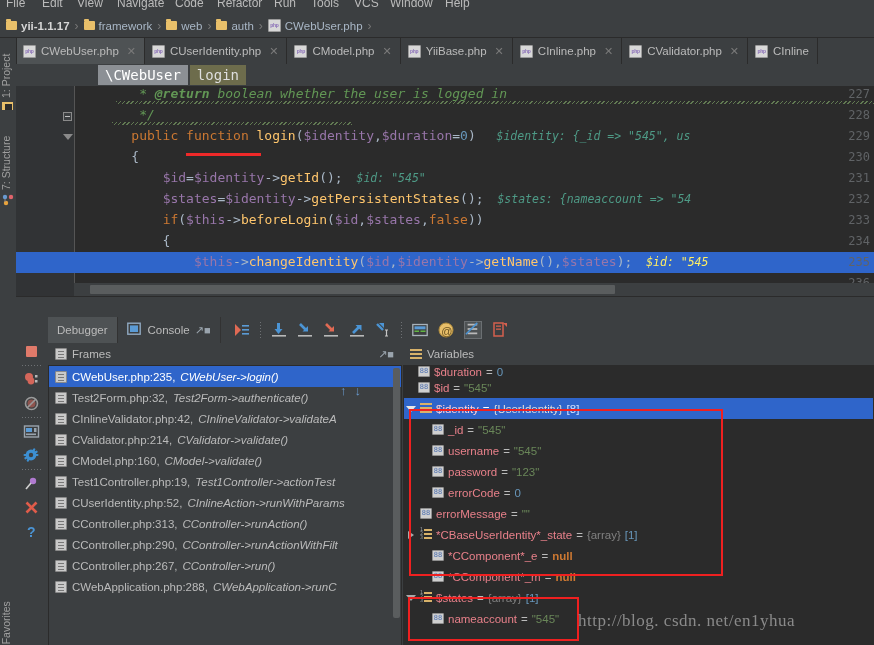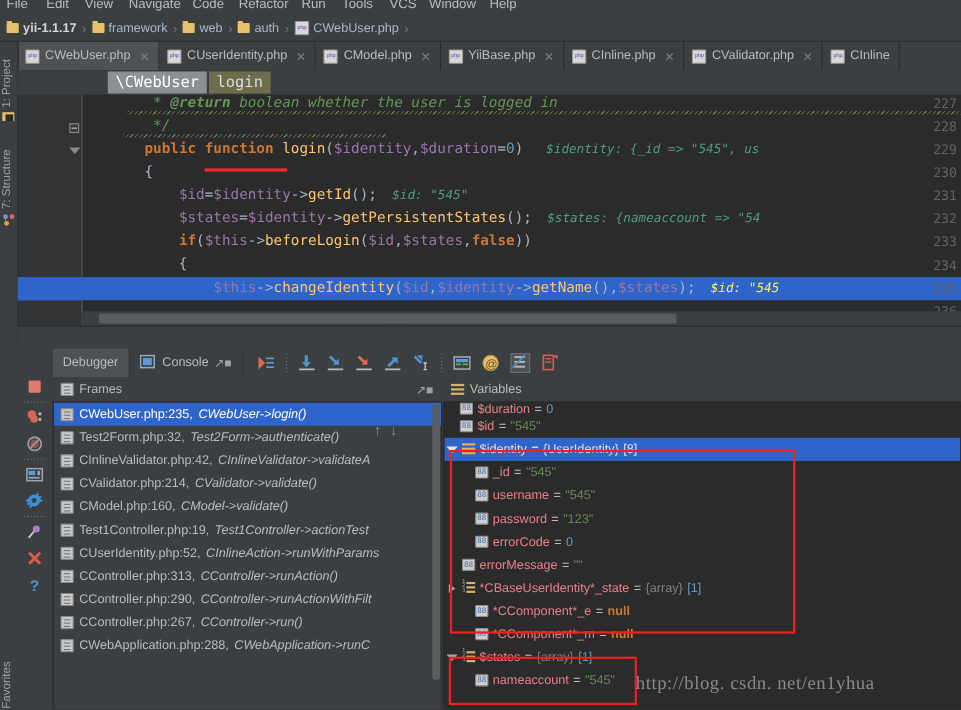--- a/index.html
+++ b/index.html
@@ -89,21 +89,21 @@
   }
   .codeline{
     position:absolute;left:60px;white-space:pre;
     font-family:"DejaVu Sans Mono","Liberation Mono",monospace;font-size:13px;
     letter-spacing:0px;
     margin-left:24px;
   }
   .hl-row{position:absolute;left:0;width:858px;height:21px;background:#2f65ca;}
   .hl-gut{position:absolute;left:0;width:58px;height:21px;background:#2f65ca;}
 
-  .c-key{color:#cc7832;font-weight:bold;}
+  .c-key{color:#cc7832;font-weight:normal;}
   .c-fn{color:#ffc66d;}
   .c-var{color:#9876aa;}
   .c-num{color:#6897bb;}
   .c-plain{color:#a9b7c6;}
   .c-cmt{color:#629755;font-style:italic;}
   .c-cmtb{color:#629755;font-style:italic;font-weight:bold;}
   .c-inline{color:#4e9a86;font-style:italic;font-size:11.5px;}
   .c-inline-sel{color:#ffee64;font-style:italic;font-size:11.5px;}
 
   .squig{

